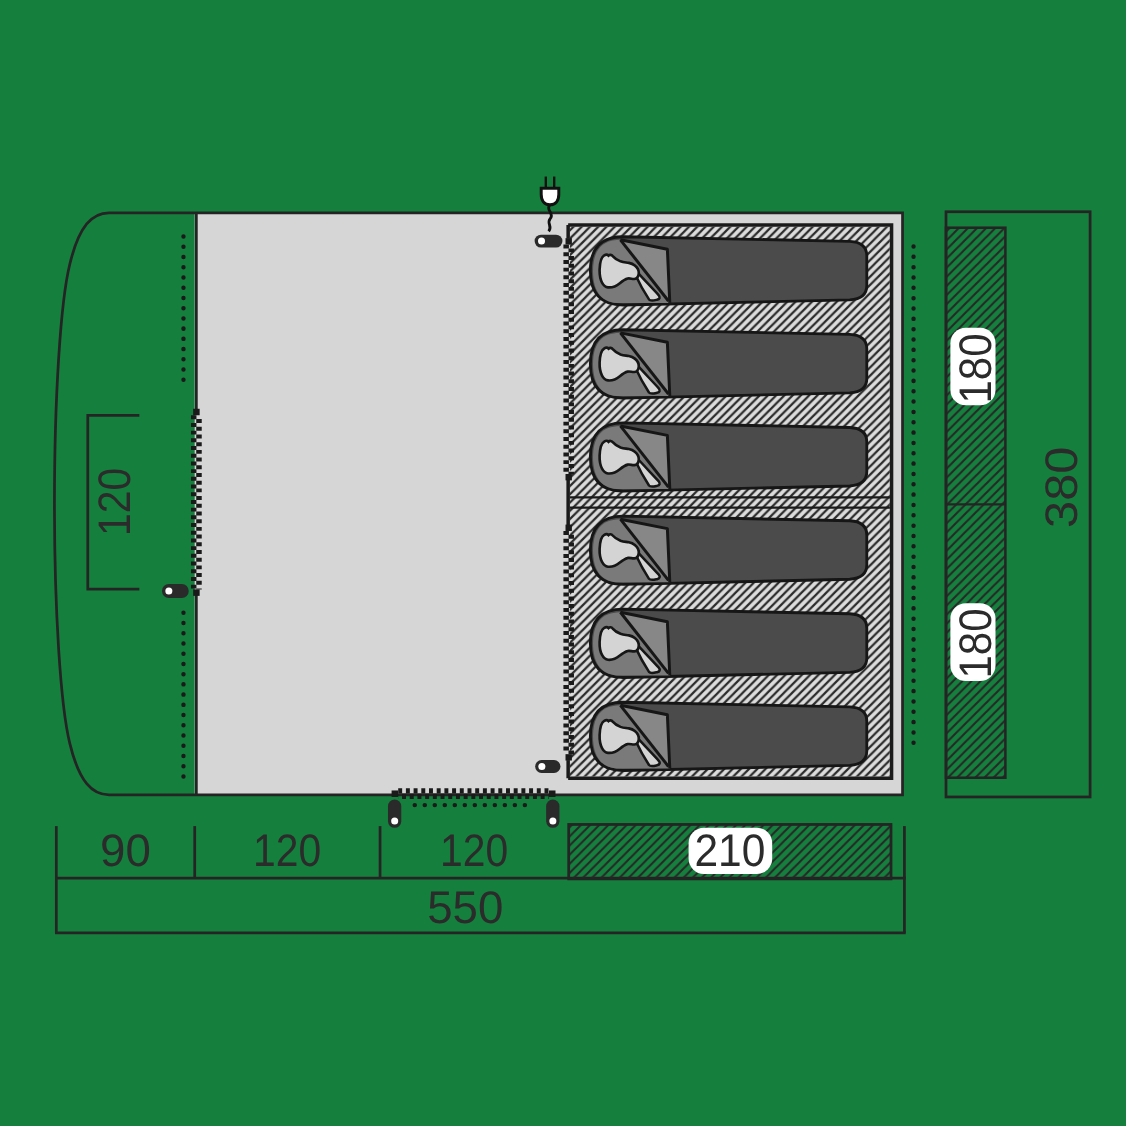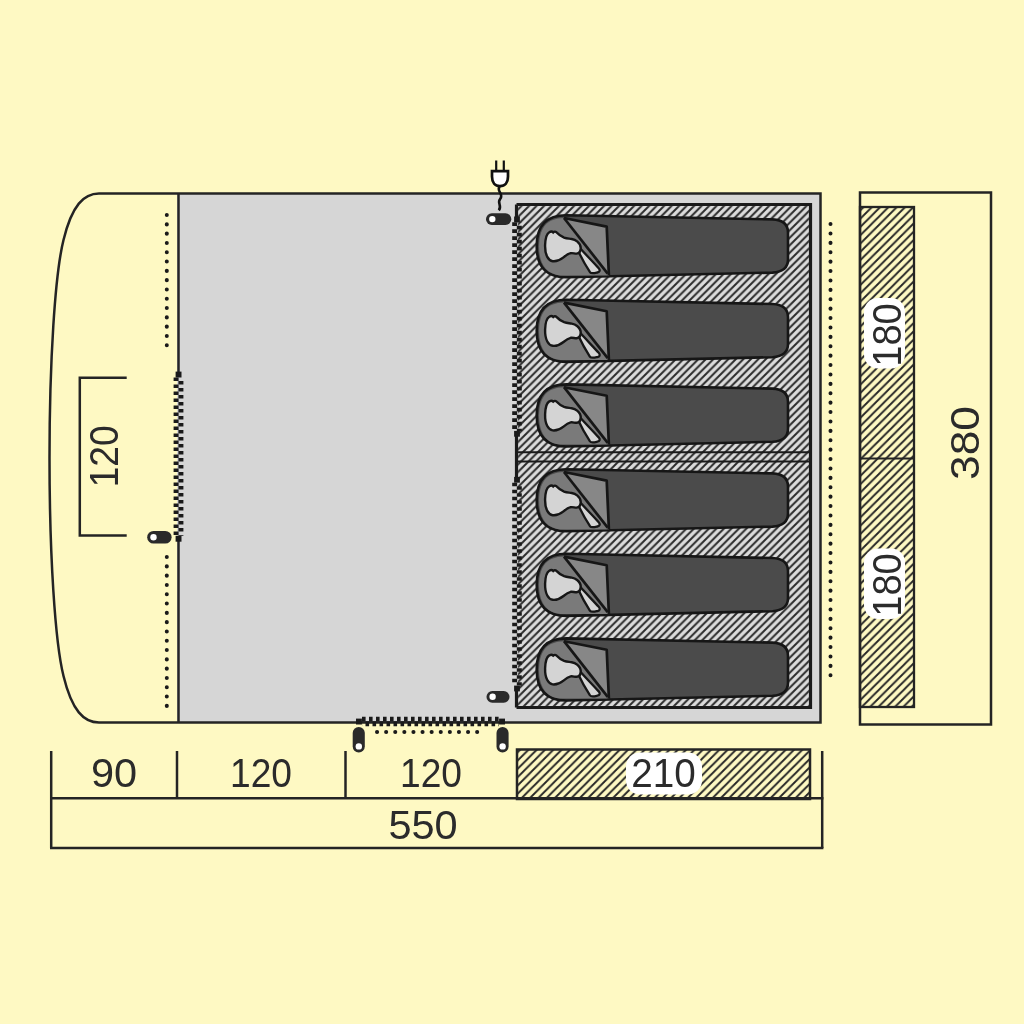--- a/index.html
+++ b/index.html
@@ -1,16 +1,16 @@
 <!DOCTYPE html>
 <html><head>
 <meta charset="utf-8">
 <style>
   html,body{margin:0;padding:0;background:#ffffff;}
-  .page{position:relative;width:1024px;height:1024px;background:#fef9c3;overflow:hidden;}
+  .page{position:relative;width:1024px;height:1024px;background:#15803d;overflow:hidden;}
   svg{position:absolute;left:0;top:0;}
   text{font-family:"Liberation Sans",sans-serif;fill:#2b2b2b;opacity:0.999;}
 </style>
 </head>
 <body>
 <div class="page">
 <svg width="1024" height="1024" viewBox="0 0 1024 1024">
 <defs>
   <pattern id="hatch7" patternUnits="userSpaceOnUse" width="7.5" height="7.5">
     <path d="M-2,2 l4,-4 M0,7.5 L7.5,0 M5.5,9.5 l4,-4" stroke="#2b2b2b" stroke-width="2.0" fill="none"></path>

